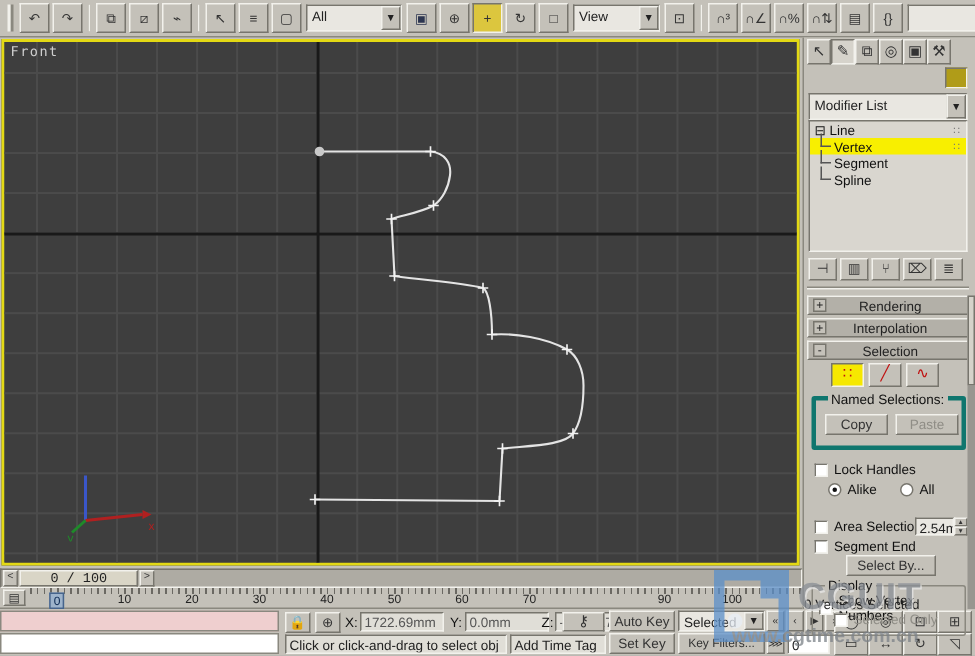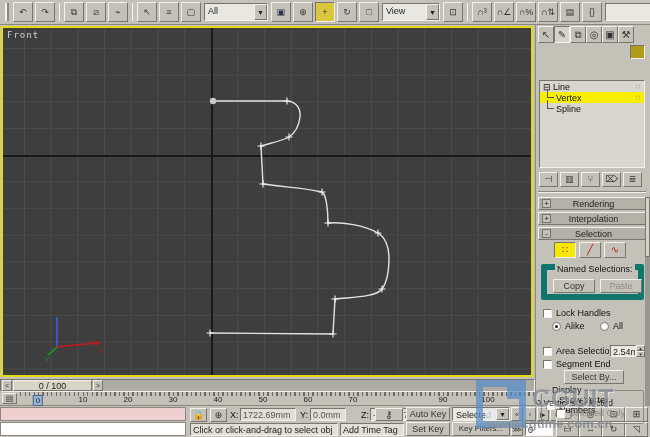--- a/index.html
+++ b/index.html
@@ -52,21 +52,21 @@
       background-size:26.7px 26.7px; background-position:21px 20px; }
   #axis-h { position:absolute; left:0; top:127px; width:100%; height:2px; background:#191919; }
   #axis-v { position:absolute; left:208px; top:0; width:2px; height:100%; background:#191919; }
   #vp-label { position:absolute; left:4px; top:2px; color:#cfcfcf;
               font-family:"DejaVu Sans Mono", monospace; font-size:9px; letter-spacing:1px; }
   #spline-svg { position:absolute; inset:0; width:100%; height:100%; }
   #tripod { position:absolute; left:40px; bottom:14px; }
 
   
   #timeslider { position:absolute; left:0; top:379px; width:535px; height:13px;
-      background:#aeaba3; border:1px solid; border-color:#77756d #f2f1ec #f2f1ec #77756d; }
+      background:#aeaba3; border:1px solid; border-color:#77756d #f2f1ec #f2f1ec #77756d;font-family:Liberation Mono, monospace; }
   #ts-prev,#ts-next { position:absolute; top:0; width:10px; height:11px; font-size:7px; }
   #ts-prev { left:1px; } #ts-next { left:92px; }
   #ts-handle { position:absolute; left:12px; top:0; width:79px; height:11px;
       background:#d9d5c6; border:1px solid; border-color:#f2f1ec #77756d #77756d #f2f1ec;
       font-size:9px; display:flex; align-items:center; justify-content:center; color:#222; }
   #trackbar { position:absolute; left:0; top:392px; width:535px; height:14px; background:#c4c1b9;
       border-bottom:1px solid #8a887f; }
   #tb-ticks { position:absolute; left:20px; top:0; right:0; height:4px;
       background:repeating-linear-gradient(90deg,#6b6963 0 1px, transparent 1px 4.5px); }
   #tb-icon { position:absolute; left:2px; top:1px; width:15px; height:11px; font-size:8px; }
@@ -126,21 +126,21 @@
       display:flex; align-items:center; font-size:9px; font-weight:bold; color:#222; }
   .rollout .pm { width:9px; height:9px; margin:0 3px; background:#c4c1b9; border:1px solid #77756d;
       font-size:8px; font-weight:normal; display:flex; align-items:center; justify-content:center; }
   .rollout .rlabel { flex:1; text-align:center; margin-right:12px; font-weight:normal; }
 
   #subobj-row { position:absolute; left:18px; top:217px; display:flex; }
   #subobj-row .btn { width:22px; height:16px; margin-right:3px; color:#c01010; font-size:10px; }
   #subobj-row .btn.active { background:#f6e800; }
 
   #namedsel-group { position:absolute; left:5px; top:239px; width:103px; height:36px;
-      border:6px solid #0f766e; border-radius:2px; }
+      border:3px solid #0f766e; border-radius:2px; }
   #namedsel-label { position:absolute; left:8px; top:-6px; background:#c4c1b9; padding:0 2px; font-size:9px; }
   #copy-btn  { position:absolute; left:6px; top:9px; width:42px; height:14px; font-size:9px; }
   #paste-btn { position:absolute; left:53px; top:9px; width:42px; height:14px; font-size:9px; color:#8f8d86; }
 
   .cp-row { position:absolute; left:7px; }
   #area-field { position:absolute; left:74px; top:320px; width:26px; height:12px; color:#222; background:#e9e7e1; }
   #area-spin { position:absolute; left:100px; top:320px; width:9px; height:12px; font-size:5px;
       display:flex; flex-direction:column; }
   #area-spin .btn { width:9px; height:6px; font-size:5px; }
   #selectby-btn { position:absolute; left:28px; top:345px; width:60px; height:14px; font-size:9px; }
@@ -267,21 +267,21 @@
   <div id="statusbar">
     <div id="listener-pink"></div>
     <div id="listener-white"></div>
 
     <div id="lock-btn" class="btn small">🔒</div>
     <div id="abs-btn" class="btn small">⊕</div>
 
     <span class="coord-lbl" style="left:230px">X:</span>
     <div class="field coord-field" style="left:240px; width:56px">1722.69mm</div>
     <span class="coord-lbl" style="left:300px">Y:</span>
-    <div class="field coord-field" style="left:310px; width:36px">0.0mm</div>
+    <div class="field coord-field" style="left:310px; width:56px">0.0mm</div>
     <span class="coord-lbl" style="left:361px">Z:</span>
     <div class="field coord-field" style="left:370px; width:38px">-1364.17m</div>
 
     <div id="prompt-field" class="field">Click or click-and-drag to select obj</div>
     <div id="timetag-field" class="field">Add Time Tag</div>
 
     <div id="key-btn" class="btn">⚷</div>
     <div id="autokey-btn" class="btn">Auto Key</div>
     <div id="setkey-btn" class="btn">Set Key</div>
 
@@ -311,24 +311,29 @@
         <div class="btn tab">↖</div>
         <div class="btn tab active">✎</div>
         <div class="btn tab">⧉</div>
         <div class="btn tab">◎</div>
         <div class="btn tab">▣</div>
         <div class="btn tab">⚒</div>
       </div>
 
     <div id="objcolor"></div>
 
+    <div id="modlist" class="dd">
+      <span class="dd-text">Modifier List</span>
+      <span class="dd-arrow">▼</span>
+    </div>
 
     <div id="stackbox">
         <div class="stack-row">⊟ Line<span class="subicon">∷</span></div>
         <div class="stack-row child selected">Vertex<span class="subicon">∷</span></div>
+        <div class="stack-row child">Segment</div>
         <div class="stack-row child">Spline</div>
       </div>
     <div id="stacktools">
         <div class="btn small">⊣</div>
         <div class="btn small">▥</div>
         <div class="btn small">⑂</div>
         <div class="btn small">⌦</div>
         <div class="btn small">≣</div>
       </div>
     <div id="cp-divider"></div>

